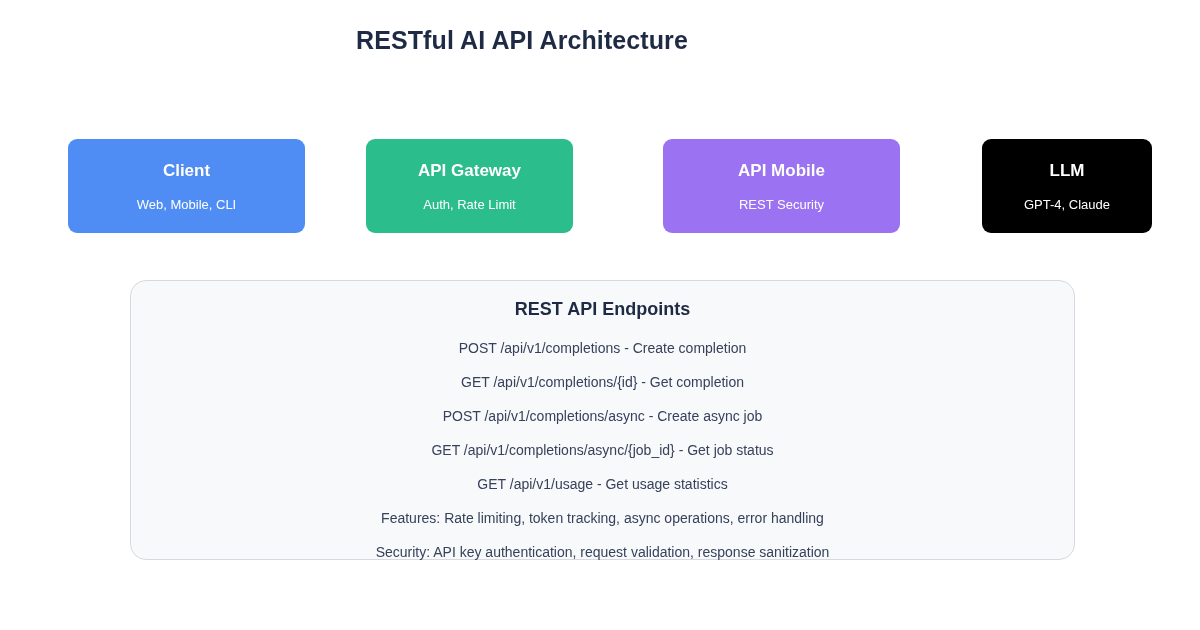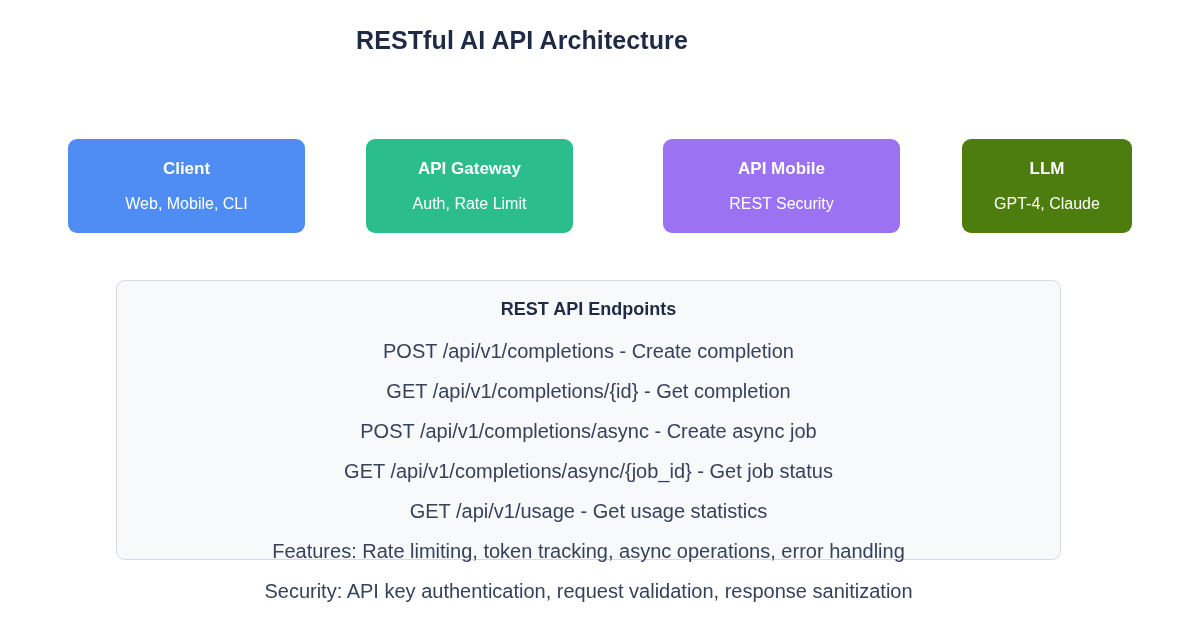--- a/index.html
+++ b/index.html
@@ -50,21 +50,21 @@
     color: #ffffff;
   }
   .flow-node .node-title {
     font-size: 17px;
     font-weight: bold;
     line-height: 1;
     margin-bottom: 19px;
     text-shadow: 0 0 1px rgba(0,0,0,0.08);
   }
   .flow-node .node-sub {
-    font-size: 16px;
+    font-size: 13px;
     font-weight: normal;
     line-height: 1;
   }
 
   #node-client   { left: 68px;  width: 237px; }
   #node-gateway  { left: 366px; width: 207px; }
   #node-service  { left: 663px; width: 237px; }
   #node-llm      { left: 962px; width: 170px; }
 
   
@@ -75,42 +75,42 @@
   }
   .arrow svg { display: block; }
 
   #arrow-1 { left: 305px; width: 61px; }
   #arrow-2 { left: 603px; width: 60px; }
   #arrow-3 { left: 900px; width: 62px; }
 
   
   .endpoints-panel {
     position: absolute;
-    left: 116px;
+    left: 130px;
     top: 280px;
     width: 945px;
     height: 280px;
     box-sizing: border-box;
     background: #f8f9fb;
     border: 1.5px solid #d6d9e0;
-    border-radius: 9px;
+    border-radius: 16px;
   }
   .panel-heading {
     text-align: center;
     font-size: 18px;
     font-weight: bold;
     color: #1f2a44;
     margin-top: 18px;
   }
   .endpoint-list {
     margin-top: 21px;
   }
   .endpoint-line {
     text-align: center;
-    font-size: 20px;
+    font-size: 14px;
     color: #36415a;
     line-height: 1;
     margin-bottom: 20px;
   }
   .endpoint-line:last-child { margin-bottom: 0; }
 </style>
 </head>
 <body>
 
 <div class="page-title">RESTful AI API Architecture</div>
@@ -146,21 +146,21 @@
     <span class="node-sub">REST Security</span>
   </div>
 
   <div class="arrow" id="arrow-3">
     <svg width="62" height="24" viewBox="0 0 62 24" xmlns="http://www.w3.org/2000/svg">
       <line x1="0" y1="12" x2="36" y2="12" stroke="#5d6b7e" stroke-width="3"></line>
       <polygon points="30,2 59,12 30,22" fill="#5d6b7e"></polygon>
     </svg>
   </div>
 
-  <div class="flow-node" id="node-llm" style="background: #4d7c0f;">
+  <div class="flow-node" id="node-llm" style="background: #000000; margin-left: 20px;">
     <span class="node-title">LLM</span>
     <span class="node-sub">GPT-4, Claude</span>
   </div>
 
 </div>
 
 <div class="endpoints-panel" style="background: rgb(248, 249, 251); border-color: rgb(214, 217, 224);">
   <div class="panel-heading">REST API Endpoints</div>
   <div class="endpoint-list">
     <div class="endpoint-line">POST /api/v1/completions - Create completion</div>

